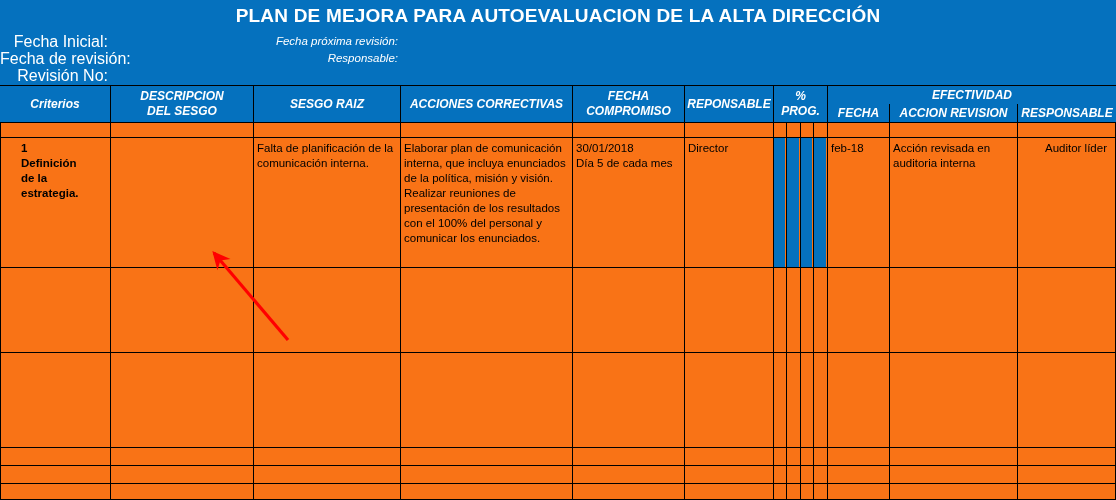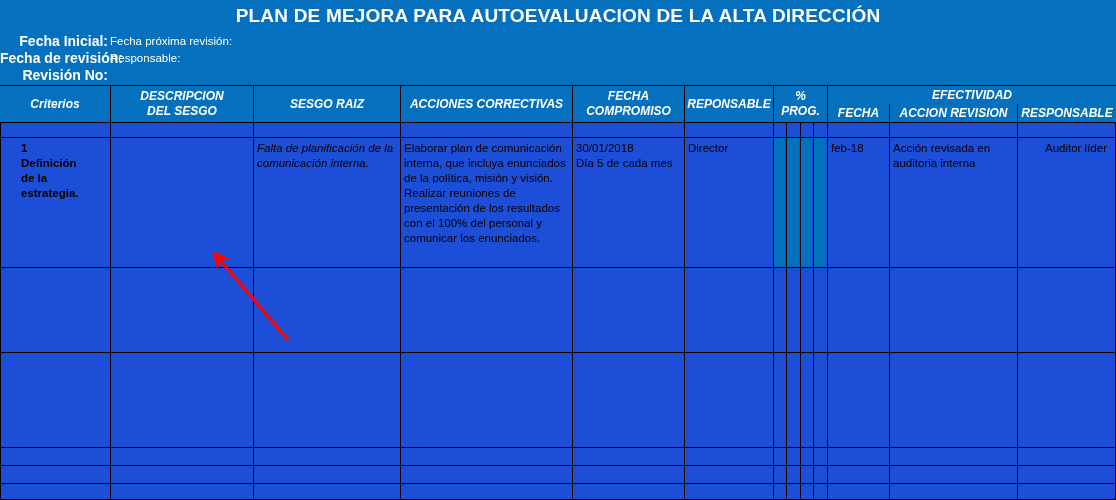--- a/index.html
+++ b/index.html
@@ -9,21 +9,21 @@
   }
   body {
     font-family: "Liberation Sans", sans-serif;
     -webkit-font-smoothing: antialiased;
   }
   #sheet {
     position: relative;
     width: 1116px;
     height: 500px;
     overflow: hidden;
-    background: #1d4ed8;
+    background: #f97316;
   }
 
   
   .blue-block {
     position: absolute;
     left: 0;
     top: 0;
     width: 1116px;
     height: 122px;
     background: #0571be;
@@ -53,33 +53,34 @@
   }
   .meta-row {
     display: flex;
     height: 17px;
     line-height: 17px;
   }
   .meta-label-a {
     width: 110px;
     text-align: right;
     color: #ffffff;
-    font-size: 14px;
+    font-size: 16px;
     padding-right: 2px;
     box-sizing: border-box;
     white-space: nowrap;
-    font-weight: bold;
   }
   .meta-label-b {
     width: 290px;
+    text-align: right;
     color: #ffffff;
     font-size: 11.5px;
     padding-right: 2px;
     box-sizing: border-box;
     white-space: nowrap;
+    font-style: italic;
   }
   .meta-spacer { flex: 1 1 auto; }
 
   
   .colhead-wrap {
     position: absolute;
     left: 0;
     top: 86px;
     width: 1116px;
     height: 36px;
@@ -246,21 +247,21 @@
   <div class="grid-line-v" style="left:1115px; top:122px;height:378px;"></div>
 
   <div class="prog-fill" style="left:774px;top:138px;width:11px;height:129px;"></div>
   <div class="prog-fill" style="left:787px;top:138px;width:12px;height:129px;"></div>
   <div class="prog-fill" style="left:801px;top:138px;width:11px;height:129px;"></div>
   <div class="prog-fill" style="left:814px;top:138px;width:12px;height:129px;"></div>
 
   <div class="cell-text bold" style="left:1px;top:139px;width:84px;height:126px;padding-left:20px;">1 Definición de la estrategia.</div>
 
 
-  <div class="cell-text" style="left:254px;top:139px;width:145px;height:126px;font-style:italic;">Falta de planificación de la comunicación interna.</div>
+  <div class="cell-text" style="left:254px;top:139px;width:145px;height:126px;">Falta de planificación de la comunicación interna.</div>
 
   <div class="cell-text" style="left:401px;top:139px;width:170px;height:126px;">Elaborar plan de comunicación interna, que incluya enunciados de la política, misión y visión. Realizar reuniones de presentación de los resultados con el 100% del personal y comunicar los enunciados.</div>
 
   <div class="cell-text" style="left:573px;top:139px;width:110px;height:126px;white-space:pre-line;">30/01/2018
 Día 5 de cada mes</div>
 
   <div class="cell-text" style="left:685px;top:139px;width:87px;height:126px;">Director</div>
 
   <div class="cell-text" style="left:828px;top:139px;width:60px;height:126px;">feb-18</div>
 

